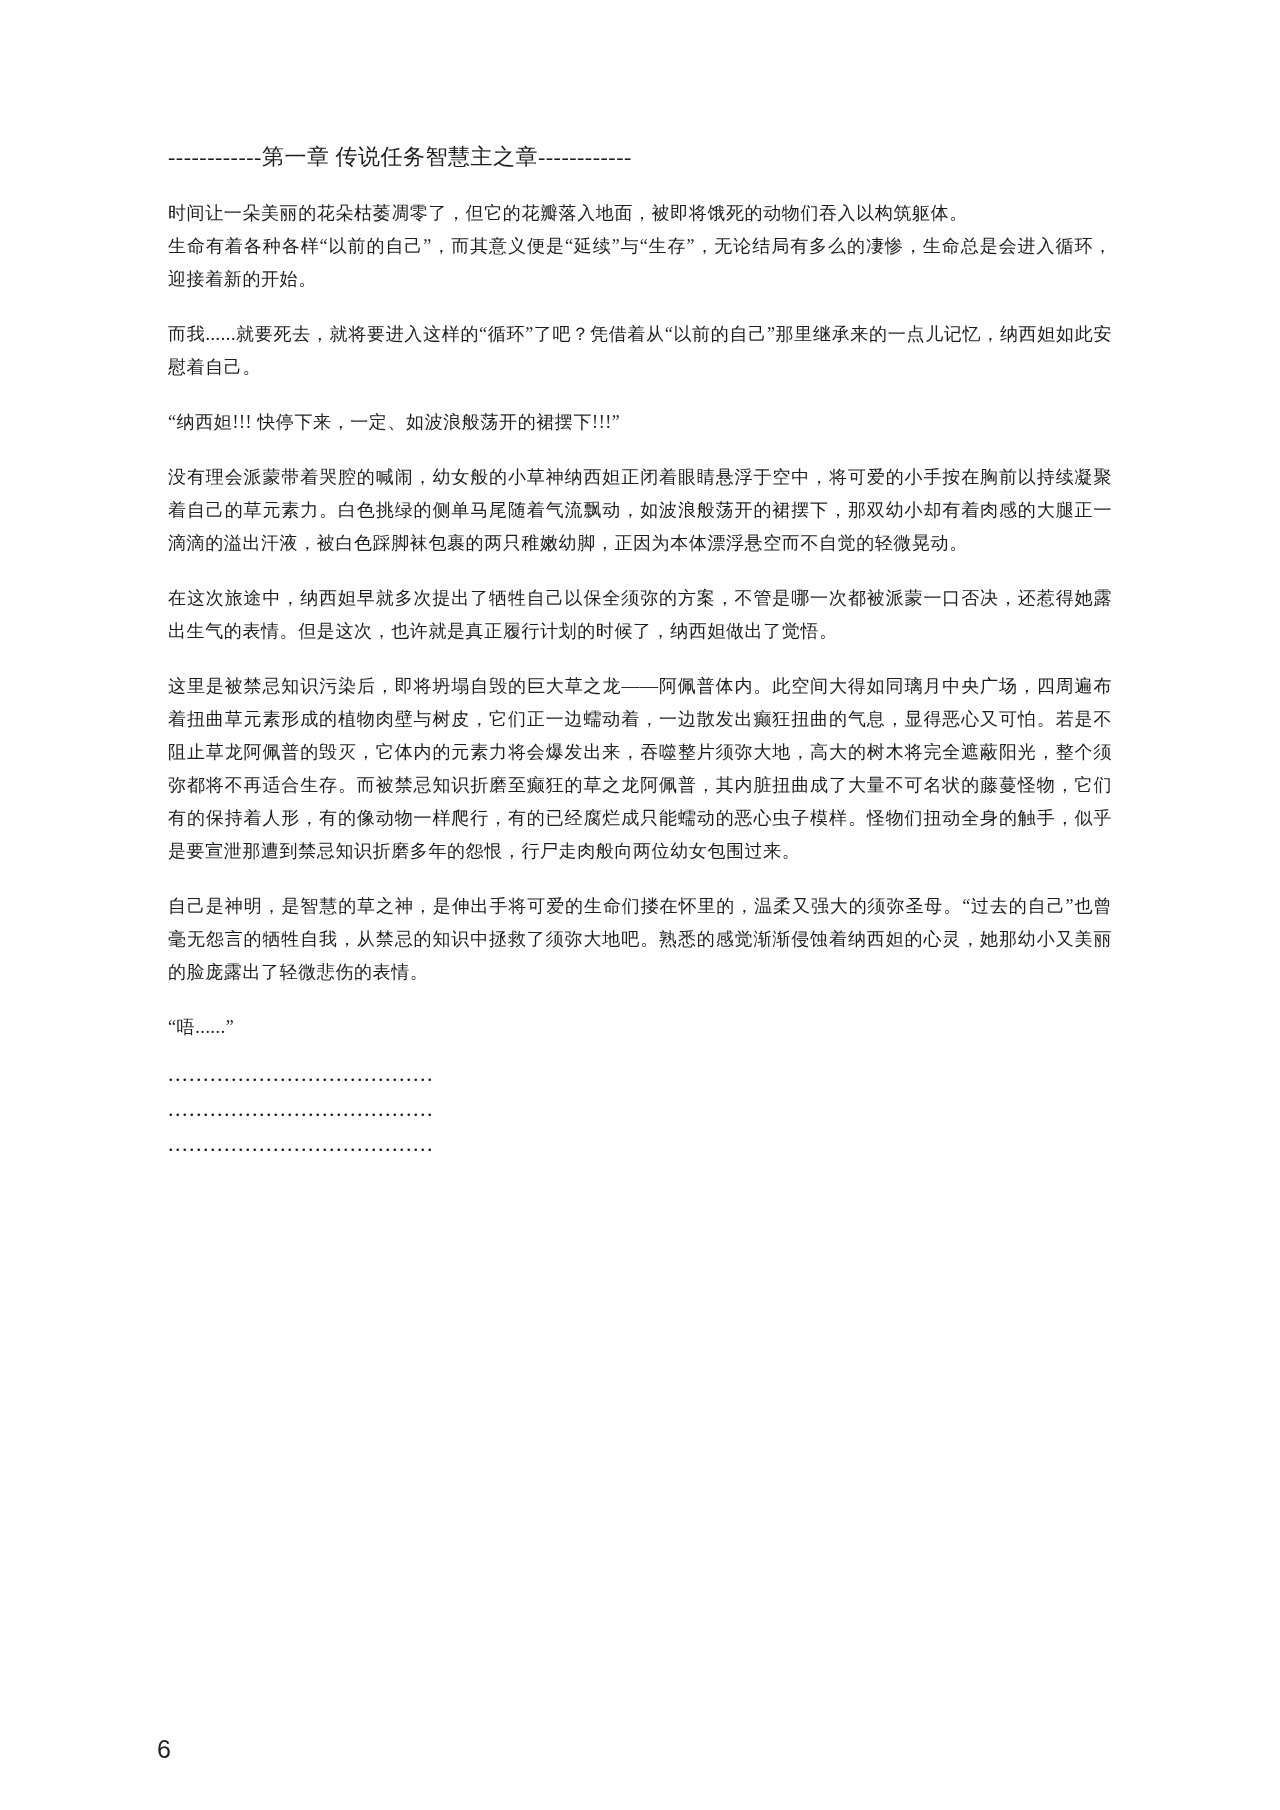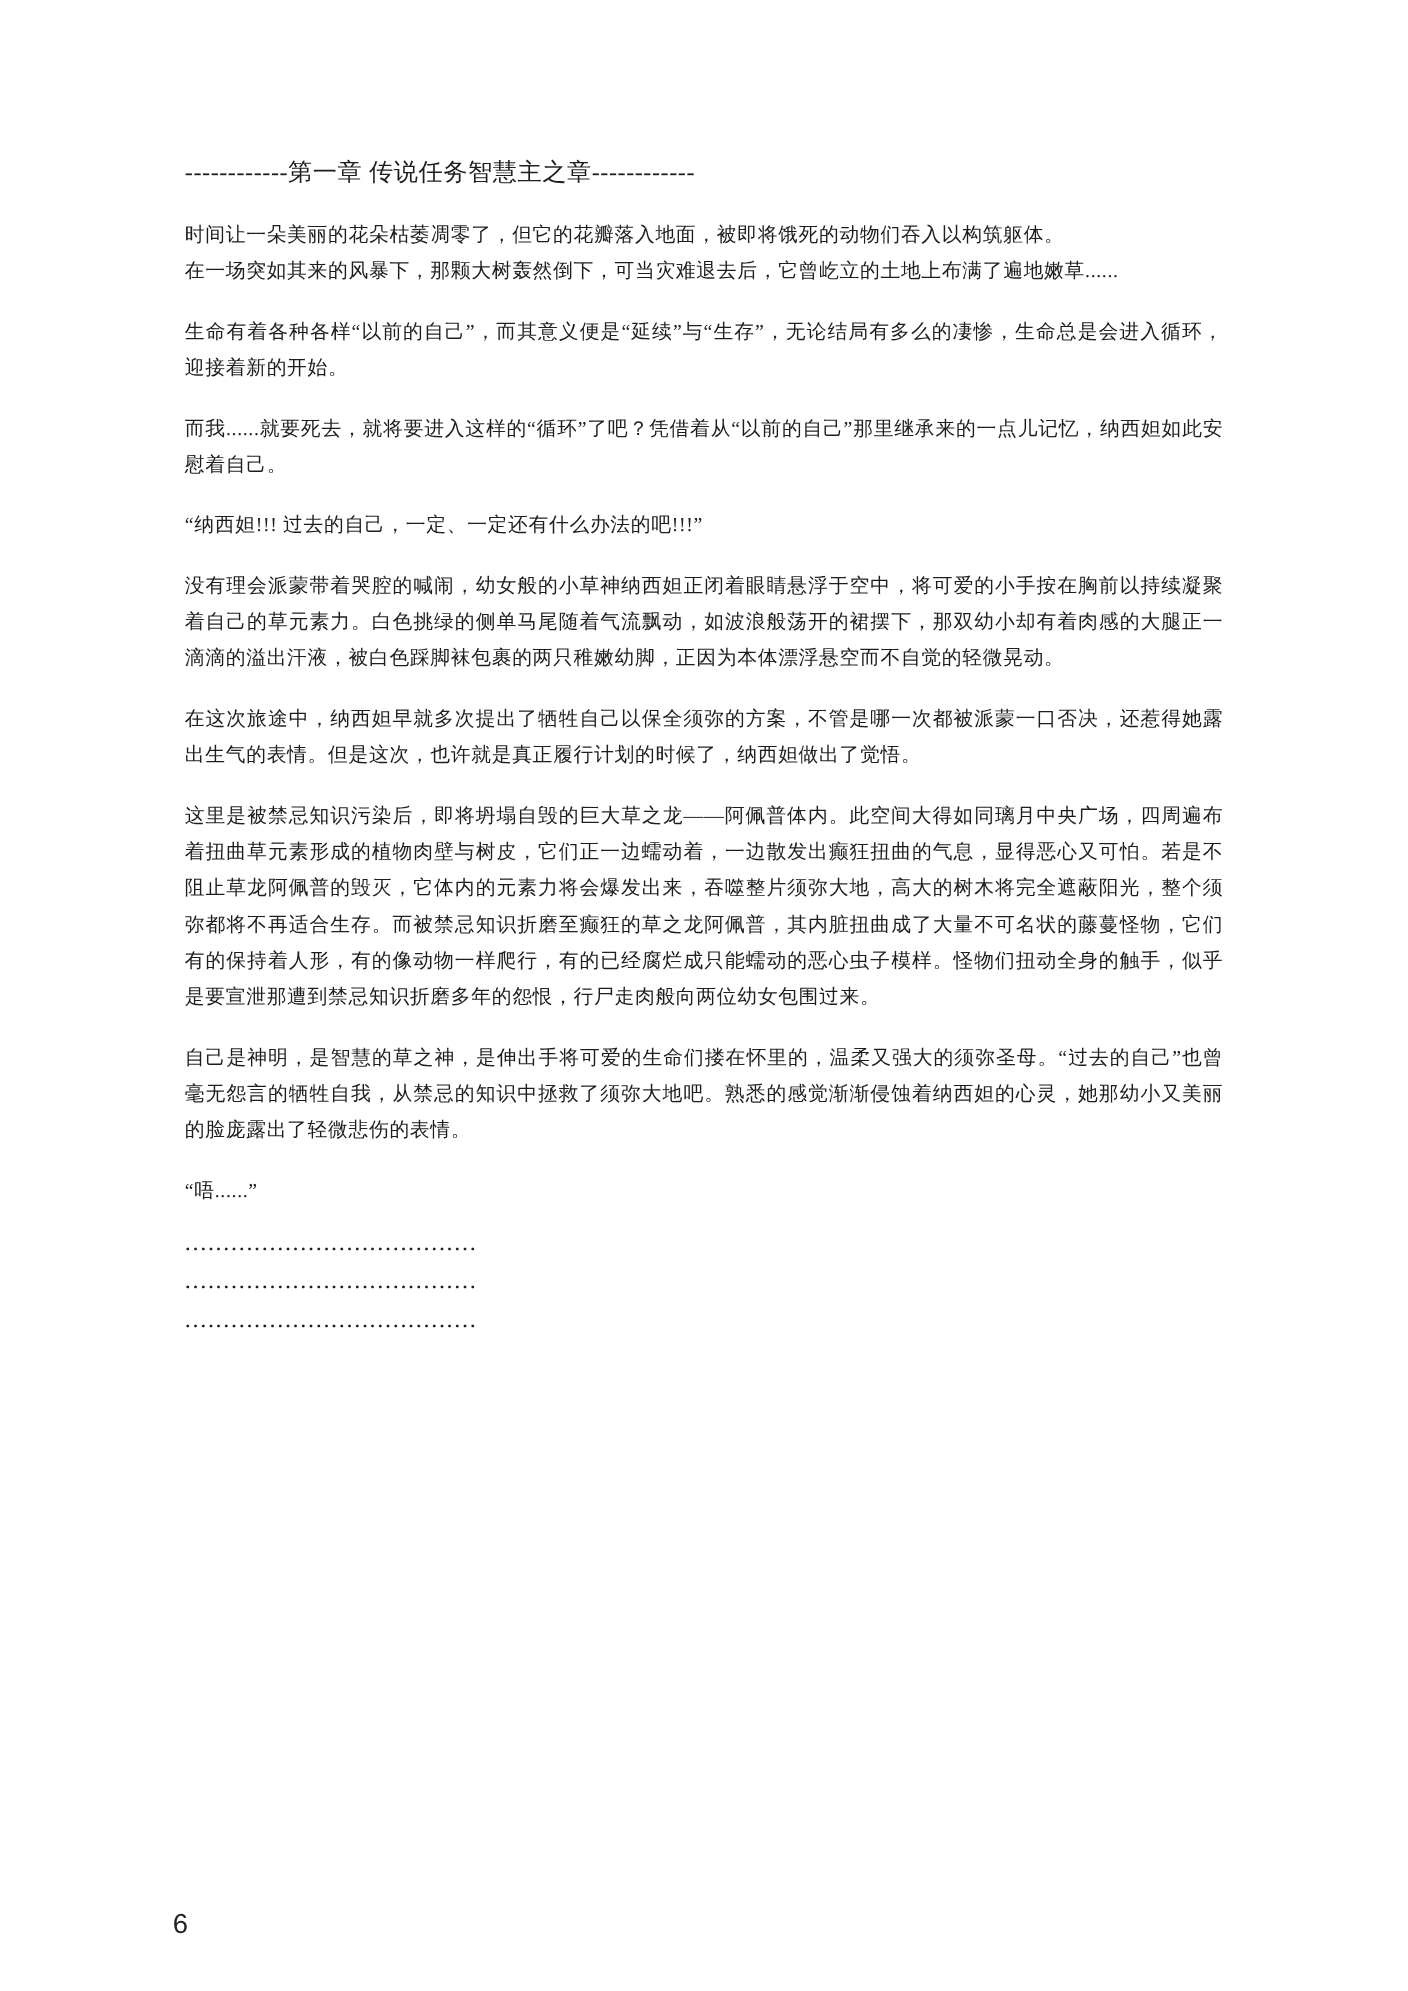--- a/index.html
+++ b/index.html
@@ -62,27 +62,26 @@
 </head>
 <body>
 
 <main class="page-content">
 
   <h1 class="chapter-title">------------第一章 传说任务智慧主之章------------</h1>
 
   <p class="para">时间让一朵美丽的花朵枯萎凋零了，但它的花瓣落入地面，被即将饿死的动物们吞入以构筑躯体。</p>
 
 
-  <p class="para gap-after">在一场突如其来的风暴下，那颗大树轰然倒下，可当灾难退去后，它曾屹立的土地上布满了遍地嫩草......</p>
 
   <p class="para gap-after">生命有着各种各样“以前的自己”，而其意义便是“延续”与“生存”，无论结局有多么的凄惨，生命总是会进入循环，迎接着新的开始。</p>
 
   <p class="para gap-after">而我......就要死去，就将要进入这样的“循环”了吧？凭借着从“以前的自己”那里继承来的一点儿记忆，纳西妲如此安慰着自己。</p>
 
-  <p class="para gap-after">“纳西妲!!! 过去的自己，一定、一定还有什么办法的吧!!!”</p>
+  <p class="para gap-after">“纳西妲!!! 快停下来，一定、如波浪般荡开的裙摆下!!!”</p>
 
   <p class="para gap-after">没有理会派蒙带着哭腔的喊闹，幼女般的小草神纳西妲正闭着眼睛悬浮于空中，将可爱的小手按在胸前以持续凝聚着自己的草元素力。白色挑绿的侧单马尾随着气流飘动，如波浪般荡开的裙摆下，那双幼小却有着肉感的大腿正一滴滴的溢出汗液，被白色踩脚袜包裹的两只稚嫩幼脚，正因为本体漂浮悬空而不自觉的轻微晃动。</p>
 
   <p class="para gap-after">在这次旅途中，纳西妲早就多次提出了牺牲自己以保全须弥的方案，不管是哪一次都被派蒙一口否决，还惹得她露出生气的表情。但是这次，也许就是真正履行计划的时候了，纳西妲做出了觉悟。</p>
 
   <p class="para gap-after">这里是被禁忌知识污染后，即将坍塌自毁的巨大草之龙——阿佩普体内。此空间大得如同璃月中央广场，四周遍布着扭曲草元素形成的植物肉壁与树皮，它们正一边蠕动着，一边散发出癫狂扭曲的气息，显得恶心又可怕。若是不阻止草龙阿佩普的毁灭，它体内的元素力将会爆发出来，吞噬整片须弥大地，高大的树木将完全遮蔽阳光，整个须弥都将不再适合生存。而被禁忌知识折磨至癫狂的草之龙阿佩普，其内脏扭曲成了大量不可名状的藤蔓怪物，它们有的保持着人形，有的像动物一样爬行，有的已经腐烂成只能蠕动的恶心虫子模样。怪物们扭动全身的触手，似乎是要宣泄那遭到禁忌知识折磨多年的怨恨，行尸走肉般向两位幼女包围过来。</p>
 
   <p class="para gap-after">自己是神明，是智慧的草之神，是伸出手将可爱的生命们搂在怀里的，温柔又强大的须弥圣母。“过去的自己”也曾毫无怨言的牺牲自我，从禁忌的知识中拯救了须弥大地吧。熟悉的感觉渐渐侵蚀着纳西妲的心灵，她那幼小又美丽的脸庞露出了轻微悲伤的表情。</p>
 
   <p class="para small-gap-after">“唔......”</p>

